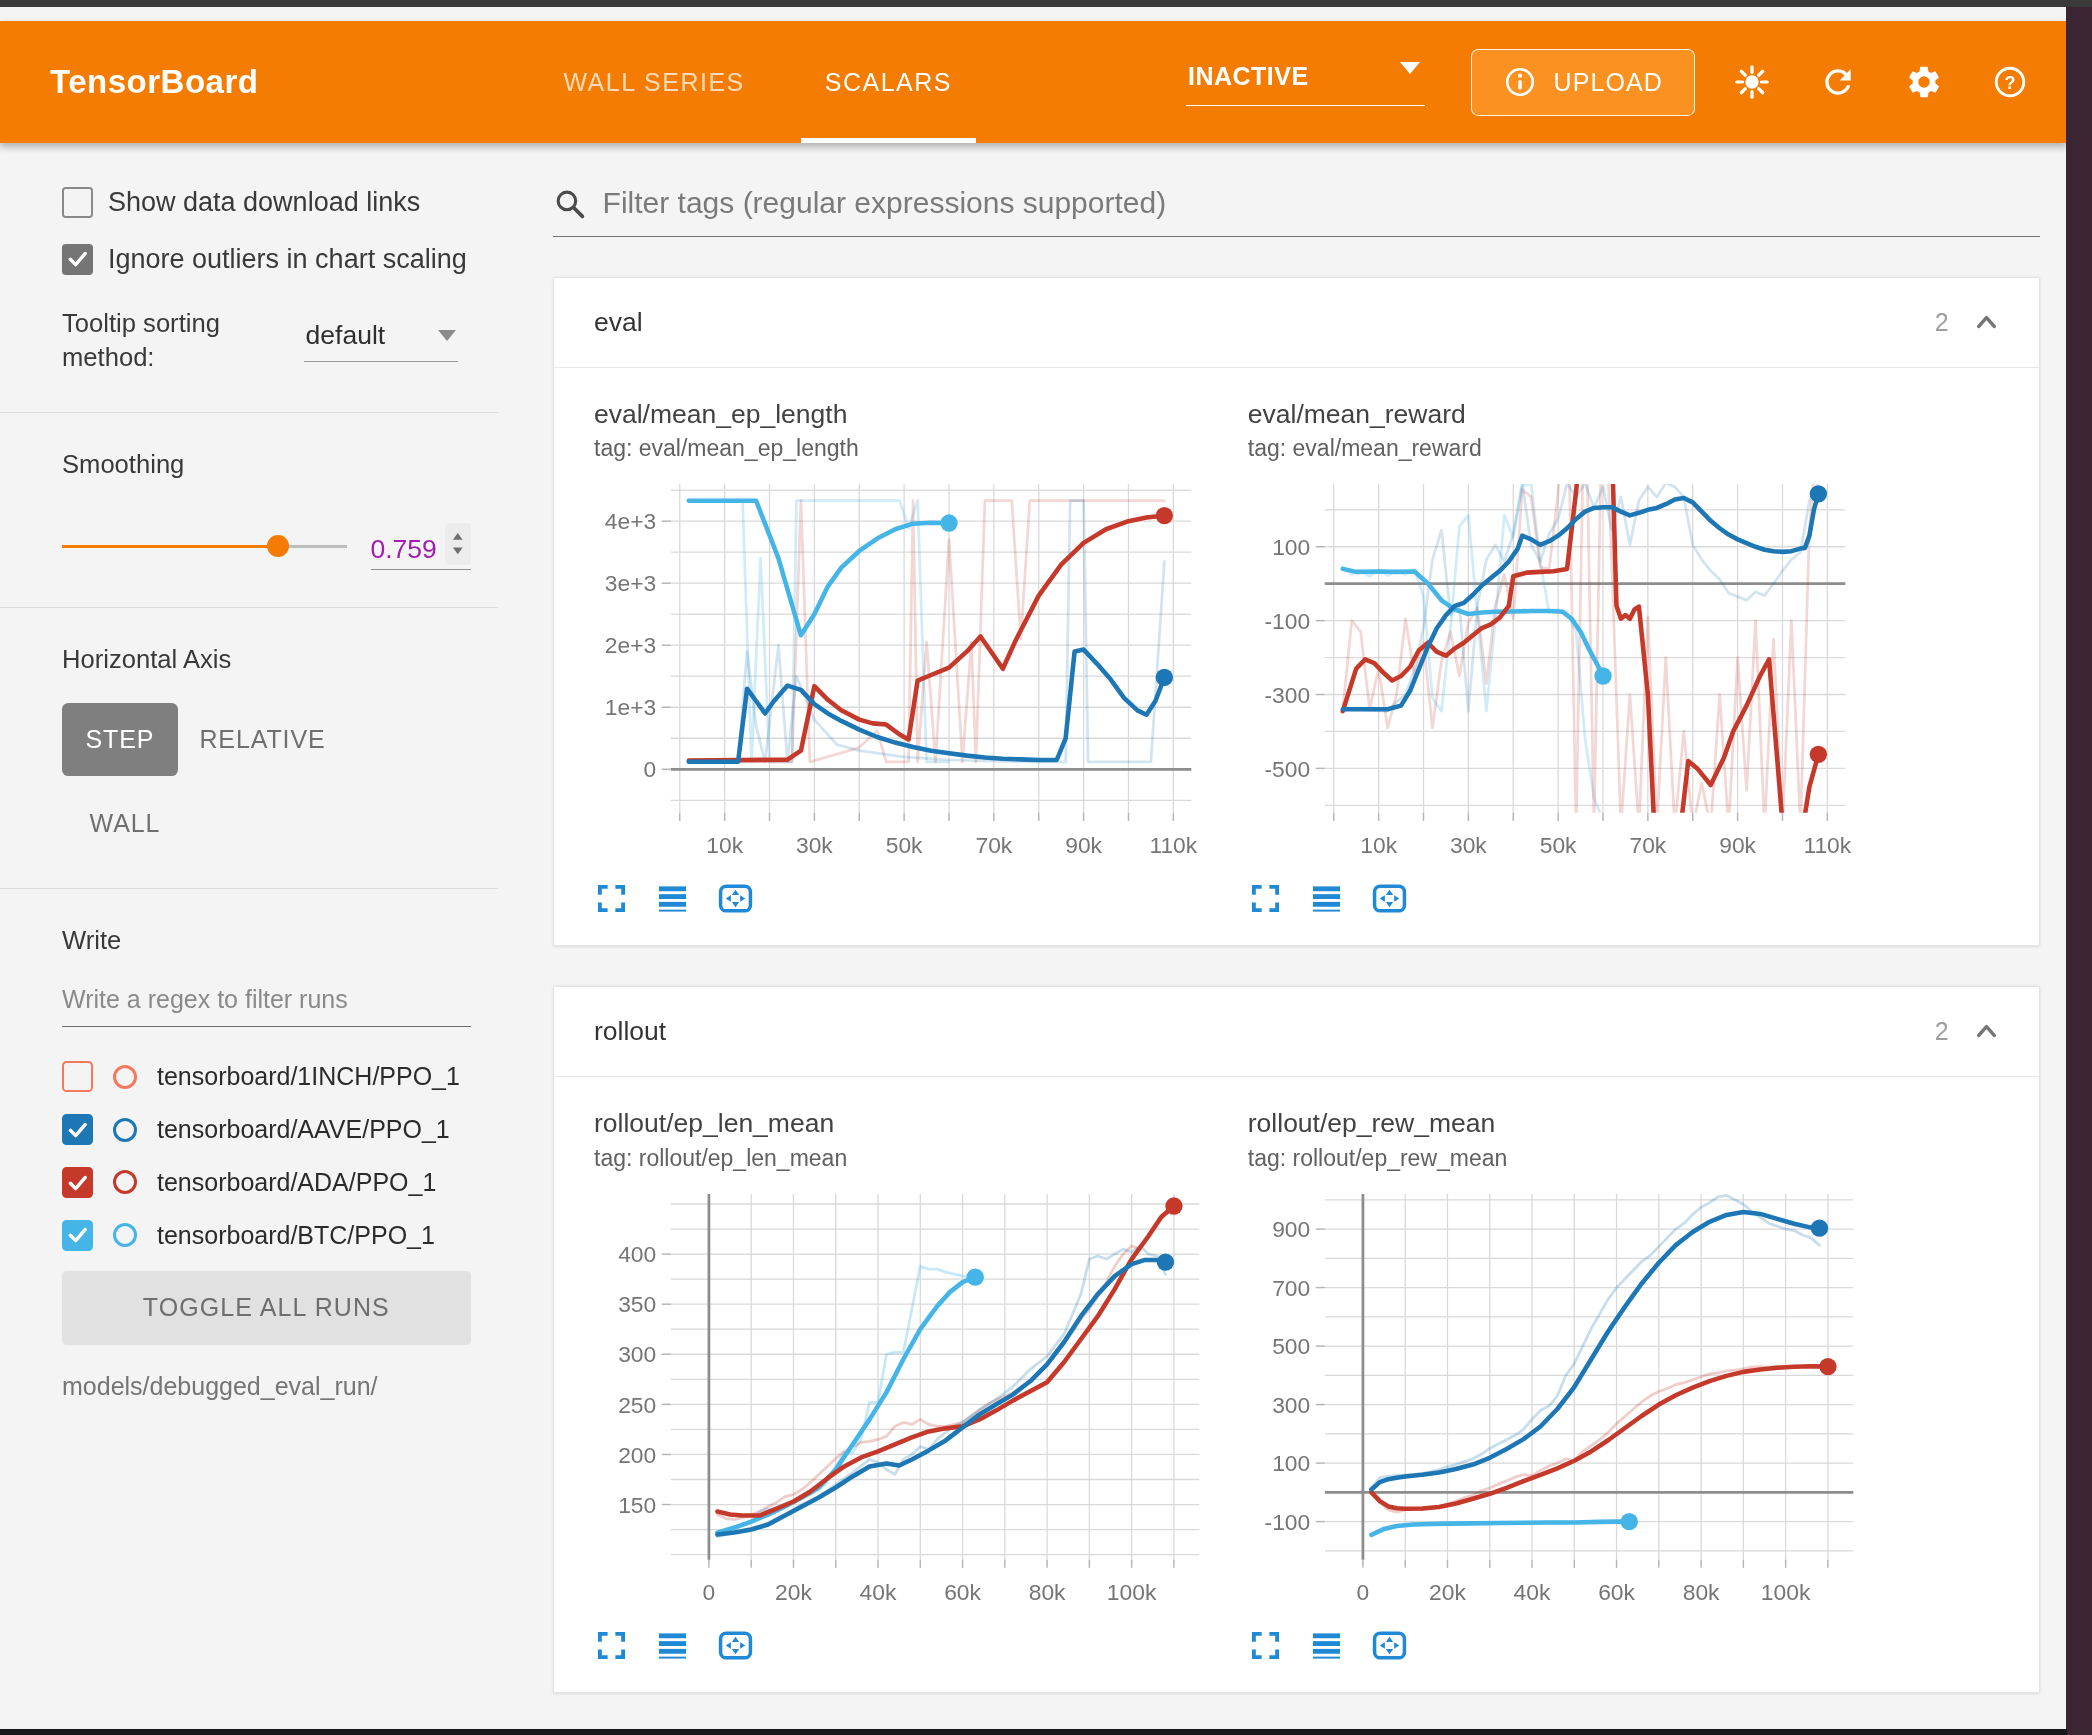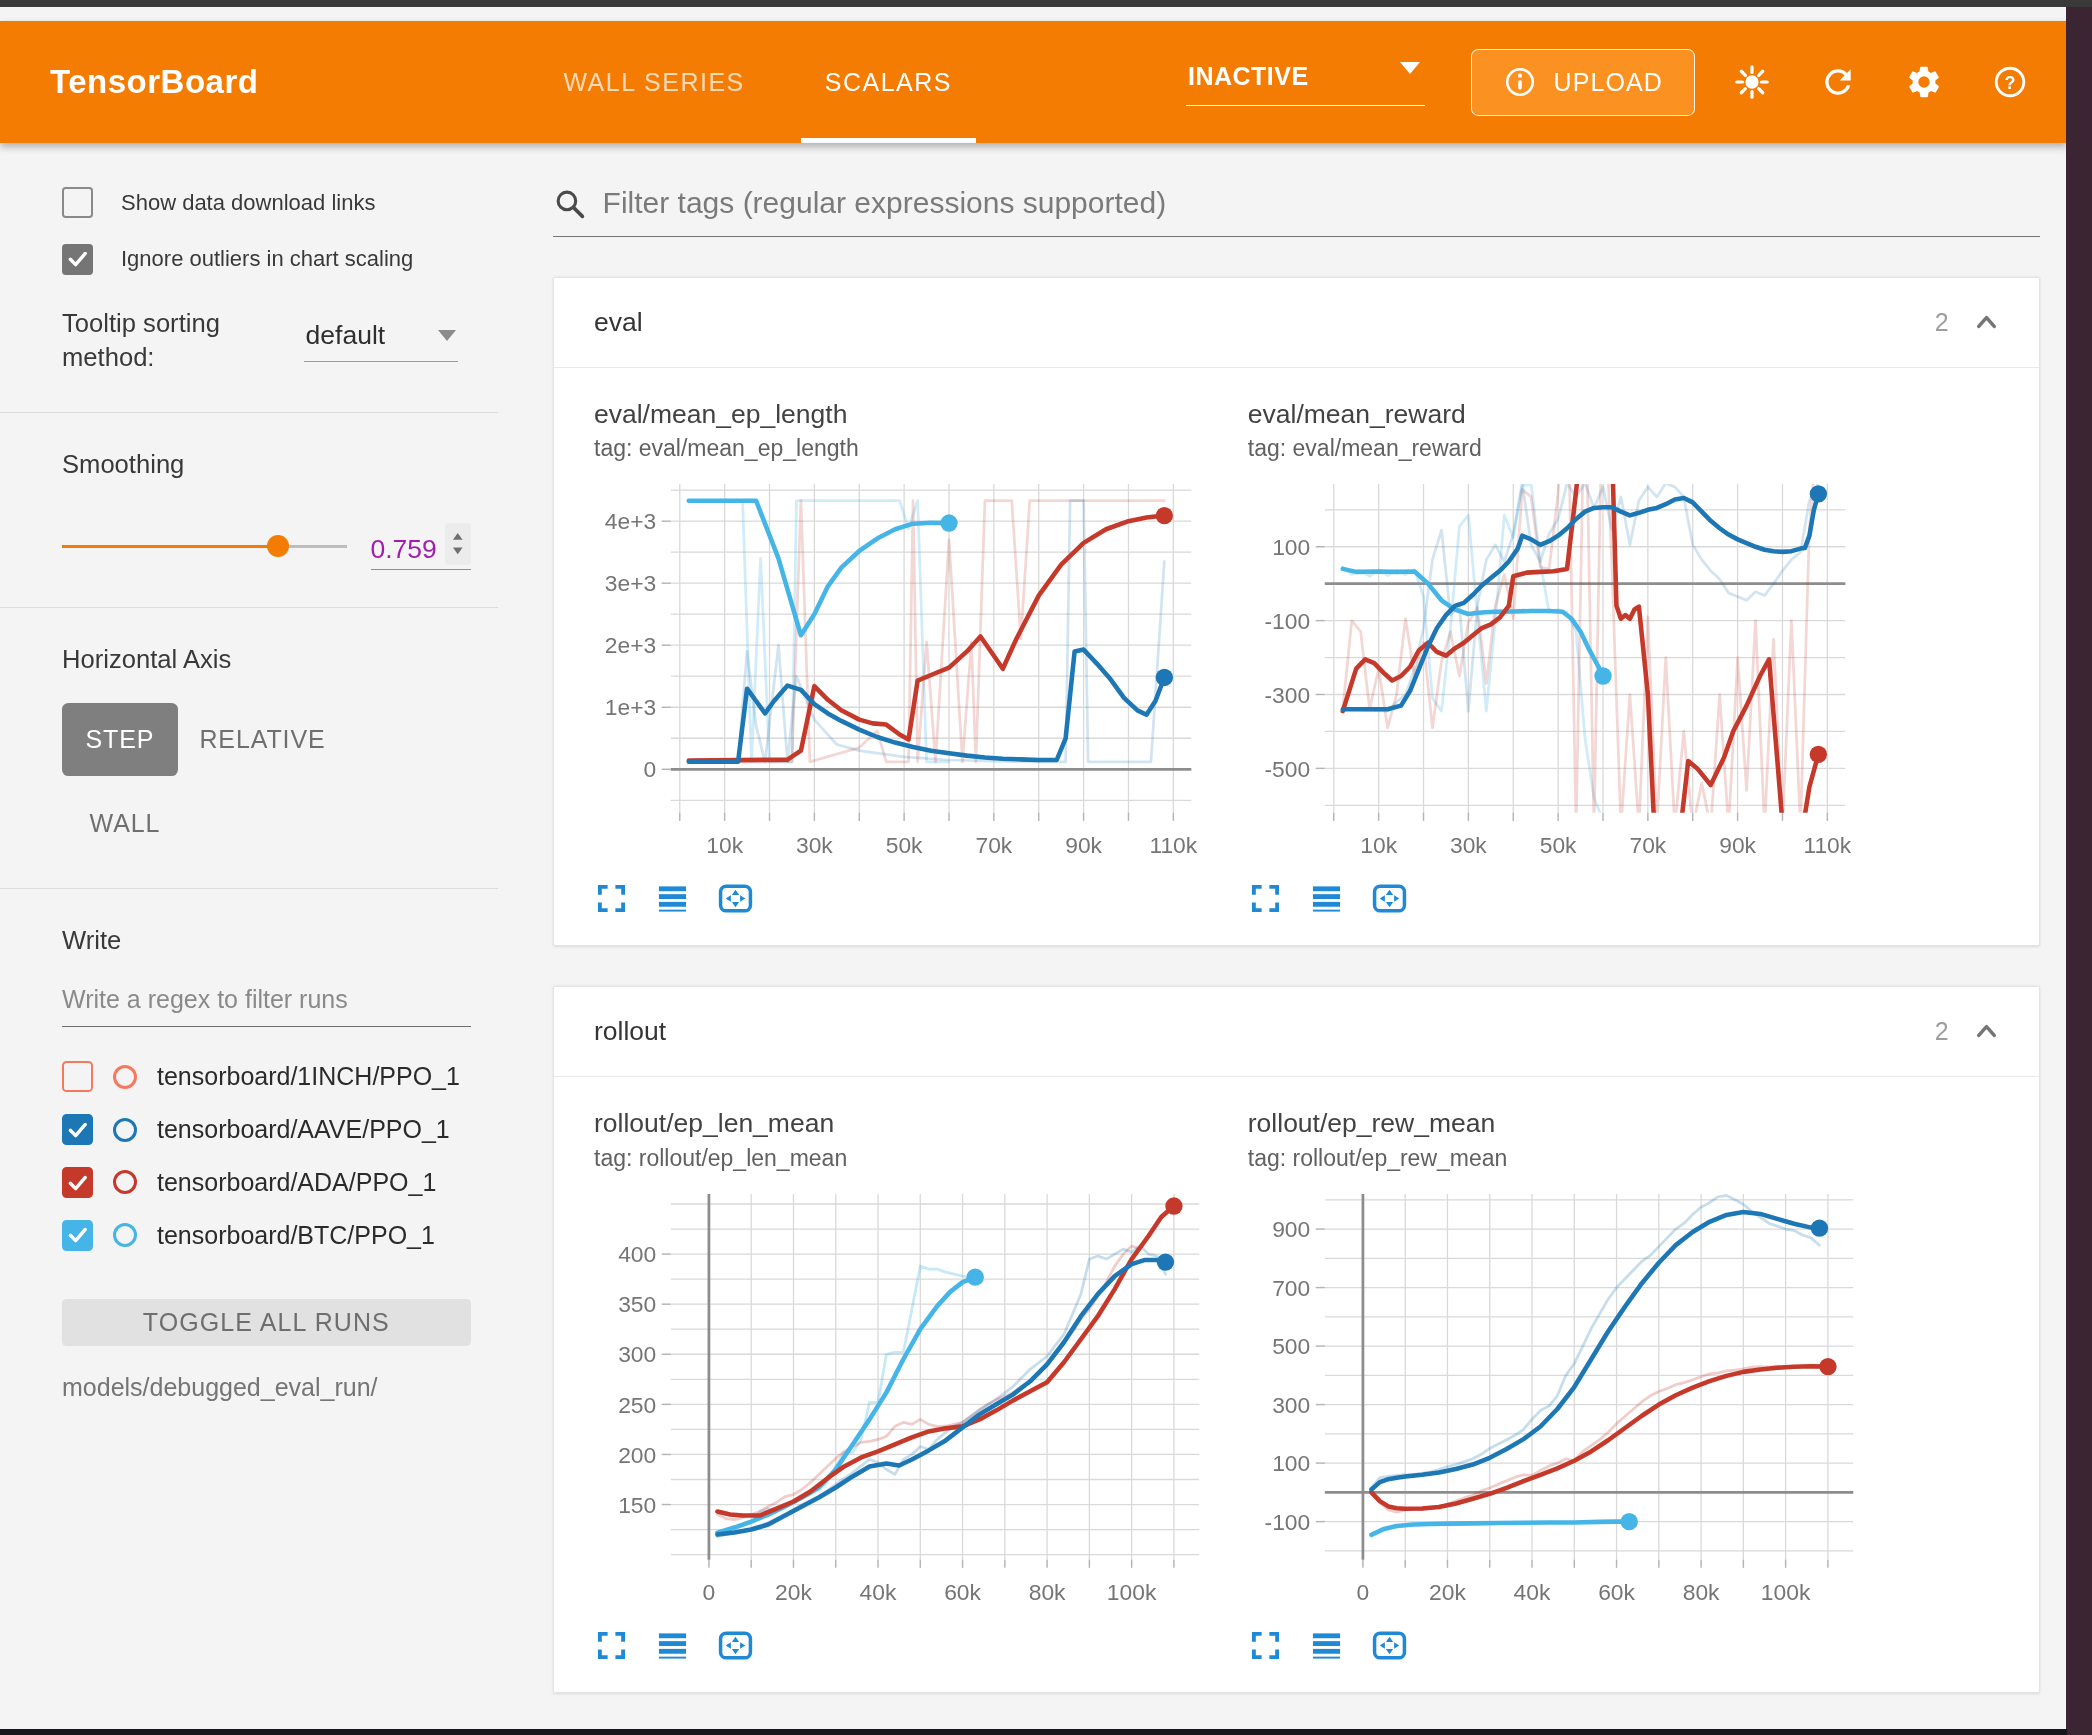--- a/index.html
+++ b/index.html
@@ -29,21 +29,21 @@
     border:1.8px solid rgba(255,255,255,.9);border-radius:7.3px;padding:15.5px 31px;color:#fff;
     font-size:25px;letter-spacing:1.1px;cursor:pointer;margin-right:38px;}
   .hdr-icons{align-self:center;display:flex;align-items:center;gap:48px;}
   .hdr-icon{width:38px;height:38px;display:flex;align-items:center;justify-content:center;cursor:pointer;}
 
   
   .content{flex:1;display:flex;min-height:0;background:#f4f4f4;}
 
   
   aside{width:498px;flex:0 0 auto;padding:44px 27.4px 0 62px;overflow:hidden;}
-  .cb-row{display:flex;align-items:center;gap:28px;margin-bottom:25.6px;font-size:22px;color:#393939;white-space:nowrap;}
+  .cb-row{display:flex;align-items:center;gap:15px;margin-bottom:25.6px;font-size:27px;color:#393939;white-space:nowrap;}
   .cb{width:31px;height:31px;border-radius:3.7px;flex:0 0 auto;display:flex;align-items:center;justify-content:center;}
   .cb.unchecked{border:2.7px solid #8a8a8a;background:transparent;}
   .cb.checked-gray{background:#757575;}
   .tooltip-row{margin-top:31px;display:flex;justify-content:space-between;align-items:center;padding-right:12.8px;}
   .tooltip-label{font-size:25.6px;color:#393939;width:206px;line-height:1.35;}
   .dd{width:154px;display:flex;justify-content:space-between;align-items:center;
     border-bottom:1.8px solid #9a9a9a;padding:1.8px 1.8px 9.1px 1.8px;font-size:26.5px;color:#2f2f2f;cursor:pointer;}
   .caret-down-gray{width:0;height:0;border-left:9.1px solid transparent;border-right:9.1px solid transparent;border-top:11px solid #8b8b8b;}
   .divider{border-top:0.9px solid #dcdcdc;margin:37px -27.4px 37px -62px;}
   .side-h{font-size:25.6px;color:#393939;}
@@ -59,21 +59,21 @@
   .axis-btn.selected{width:116px;height:73px;background:#7f7f7f;color:#fff;border-radius:6.4px;}
   .axis-btn.rel{width:169px;height:73px;}
   .axis-btn.wall{width:126px;height:55px;margin-top:20px;}
   .runs-filter{width:100%;border:none;outline:none;background:transparent;border-bottom:1.8px solid #6f6f6f;
     padding:3.7px 0 12.8px 0;font-size:25px;color:#2f2f2f;font-family:inherit;margin-top:25.6px;}
   .runs-filter::placeholder{color:#8a8a8a;}
   .run-row{display:flex;align-items:center;gap:20px;height:51px;margin-top:1.8px;font-size:25px;color:#2b2b2b;cursor:pointer;white-space:nowrap;}
   .run-cb{width:31px;height:31px;border-radius:4.6px;border:2.7px solid transparent;flex:0 0 auto;
     display:flex;align-items:center;justify-content:center;background:transparent;}
   .run-circle{width:24px;height:24px;border-radius:50%;border:3.7px solid;flex:0 0 auto;background:transparent;}
-  .toggle-all{margin-top:38px;width:100%;height:47px;background:#e1e1e1;border:none;border-radius:4.6px;
+  .toggle-all{margin-top:10px;width:100%;height:74px;background:#e1e1e1;border:none;border-radius:4.6px;
     color:#6e6e6e;font-size:25px;letter-spacing:1.1px;font-family:inherit;cursor:pointer;}
   .runs-footer{margin-top:27.4px;font-size:25px;color:#757575;}
 
   
   main{flex:1;min-width:0;padding:42px 27.4px 0 55px;display:flex;flex-direction:column;}
   .filter-row{display:flex;align-items:center;gap:14.6px;border-bottom:1.8px solid #757575;padding-bottom:14.6px;margin-bottom:40px;flex:0 0 auto;}
   .filter-row input{flex:1;border:none;outline:none;background:transparent;font-size:30px;color:#212121;font-family:inherit;}
   .filter-row input::placeholder{color:#7a7a7a;}
   .card{background:#fff;border:0.9px solid #e4e4e4;border-radius:1.8px;box-shadow:0 0.9px 2.7px rgba(0,0,0,.10);margin-bottom:40px;flex:0 0 auto;}
   .card-hd{display:flex;align-items:center;height:90px;padding:0 37px 0 40px;}

